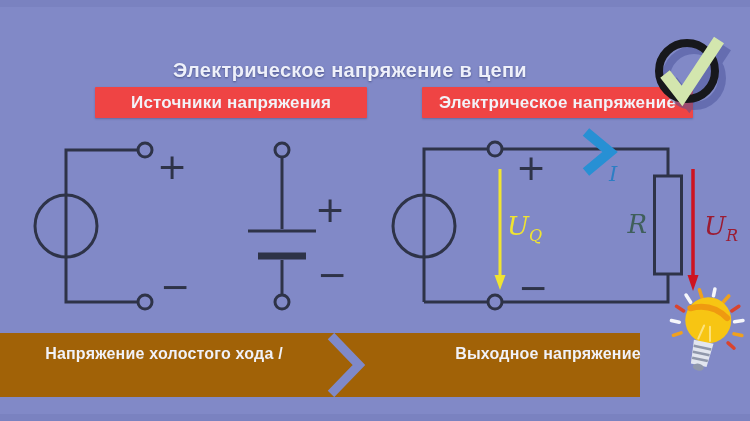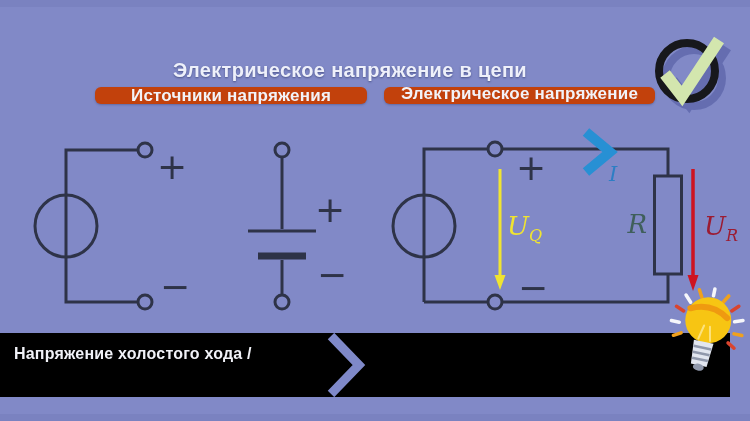--- a/index.html
+++ b/index.html
@@ -15,38 +15,39 @@
   .edge-strip.bottom{bottom:0;}
   .title{
     position:absolute;left:60px;top:31px;width:580px;
     text-align:center;
     font-size:20px;font-weight:bold;letter-spacing:.3px;
     color:#eef0fa;
     text-shadow:0 1px 2px rgba(38,48,96,.6);
     margin-top:28px;
   }
   .pill{
-    position:absolute;top:87px;height:17px;
-    background:#c2410c;
-    border-radius:6px;
+    position:absolute;top:87px;height:31px;
+    background:#ef4444;
+    border-radius:1px;
     display:flex;align-items:center;justify-content:center;
     box-shadow:0 1px 2px rgba(40,48,95,.35);
   }
   .pill span{
     color:#f2f3f8;font-size:17px;font-weight:bold;letter-spacing:.2px;
   }
   .pill-left{left:95px;width:272px;}
-  .pill-right{left:384px;width:271px;align-items:flex-end;}
+  .pill-right{left:422px;width:271px;}
   svg{display:block;}
   .diagram{position:absolute;left:0;top:0;}
   .wire-text{font-family:"DejaVu Sans", sans-serif;fill:#2e3348;}
   .lbl{font-family:"DejaVu Serif", serif;font-style:italic;}
   .banner{
-    position:absolute;left:0;top:333px;width:730px;height:64px;
-    background:#000000;
+    position:absolute;left:0;top:333px;width:640px;height:64px;
+    background:#a16207;
+    text-align:center;
   }
   .banner .chevron{position:absolute;left:325px;top:0;}
   .caption{
     position:absolute;top:10px;
     color:#f1f2f8;font-size:16px;font-weight:bold;line-height:21px;
     letter-spacing:.2px;
   }
   .caption.left{left:14px;width:300px;}
   .caption.right{left:388px;width:320px;}
   .logo-check{position:absolute;left:645px;top:28px;overflow:visible;}
@@ -128,20 +129,21 @@
   </svg>
 
   <div class="banner">
     <svg class="chevron" width="56" height="64" viewBox="0 0 56 64">
       <polyline points="6,3 34,32 6,61" stroke="#7f89c9" stroke-width="9" fill="none"></polyline>
     </svg>
     <div class="caption left">
       <div>Напряжение холостого хода /</div>
     </div>
     <div class="caption right">
+      <div>Выходное напряжение</div>
     </div>
   </div>
 
   <svg class="logo-check" width="100" height="92" viewBox="0 0 100 92">
     <g transform="translate(7,7)" opacity="0.5" stroke="#4a539b" fill="none">
       <circle cx="42" cy="43" r="28" stroke-width="8"></circle>
       <path d="M20,46 L37,68 L74,12" stroke-width="12"></path>
     </g>
     <circle cx="42" cy="43" r="28" stroke="#17181c" stroke-width="8" fill="none"></circle>
     <path d="M20,46 L37,68 L74,12" stroke="#d3e6ae" stroke-width="12" fill="none"></path>

